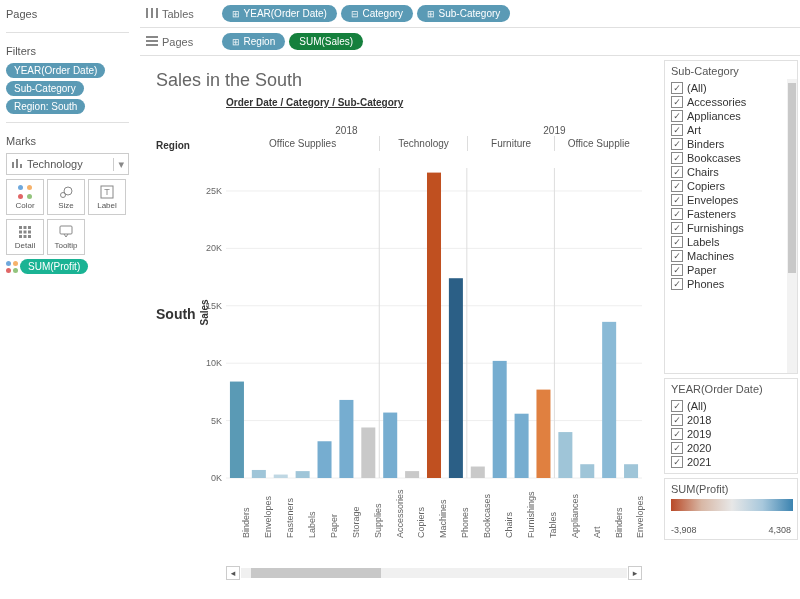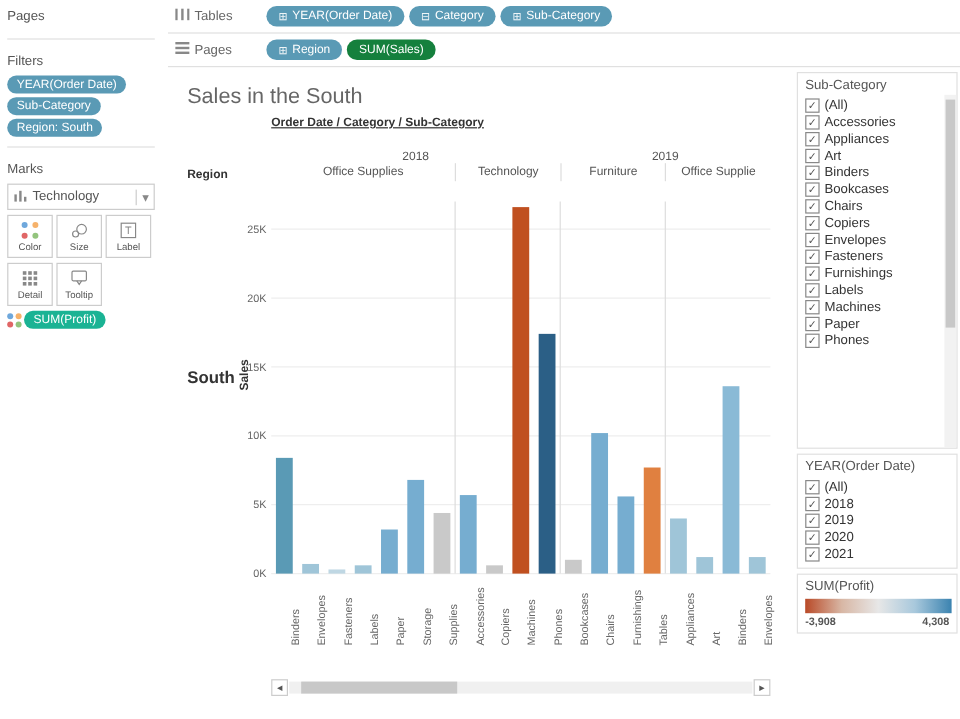--- a/index.html
+++ b/index.html
@@ -62,21 +62,21 @@
   .right { position: absolute; top: 60px; right: 2px; width: 134px; }
   .rcard { border: 1px solid #e0e0e0; margin-bottom: 4px; padding: 4px 6px; background: #fff; }
   .rcard-title { font-size: 11px; color: #555; margin-bottom: 4px; }
   .chk { display: flex; align-items: center; gap: 4px; font-size: 11px; color: #333; padding: 1px 0; }
   .chk .box { width: 12px; height: 12px; border: 1px solid #888; display: inline-flex; align-items: center; justify-content: center; font-size: 9px; color: #555; line-height: 1; }
   .rcard.scroll { height: 314px; position: relative; overflow: hidden; }
   .rcard.scroll .sbar { position: absolute; right: 0; top: 18px; bottom: 0; width: 10px; background: #f2f2f2; }
   .rcard.scroll .sbar .th { position: absolute; top: 4px; width: 8px; left: 1px; height: 190px; background: #c8c8c8; }
 
   .legend-grad { width: 122px; height: 12px; background: linear-gradient(to right, #b94a28, #d8b7a5, #e7e7e7, #a8c8dc, #3b83b0); margin-top: 4px; }
-  .legend-nums { display: flex; justify-content: space-between; font-size: 9px; color: #555; margin-top: 2px; font-weight: bold; }
+  .legend-nums { display: flex; justify-content: space-between; font-size: 9px; color: #555; margin-top: 14px; }
 </style>
 </head>
 <body>
 
 <div class="left">
   <div class="section">
     <div class="card-title">Pages</div>
   </div>
   <div class="section">
     <div class="card-title">Filters</div>

